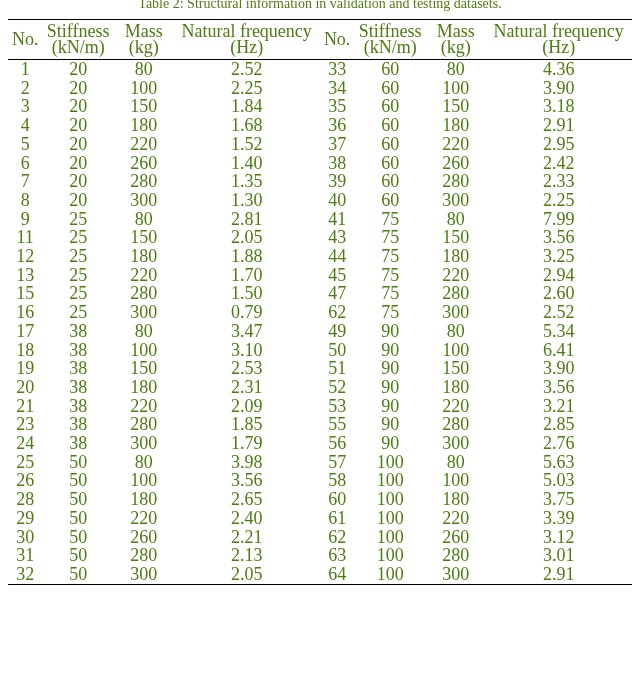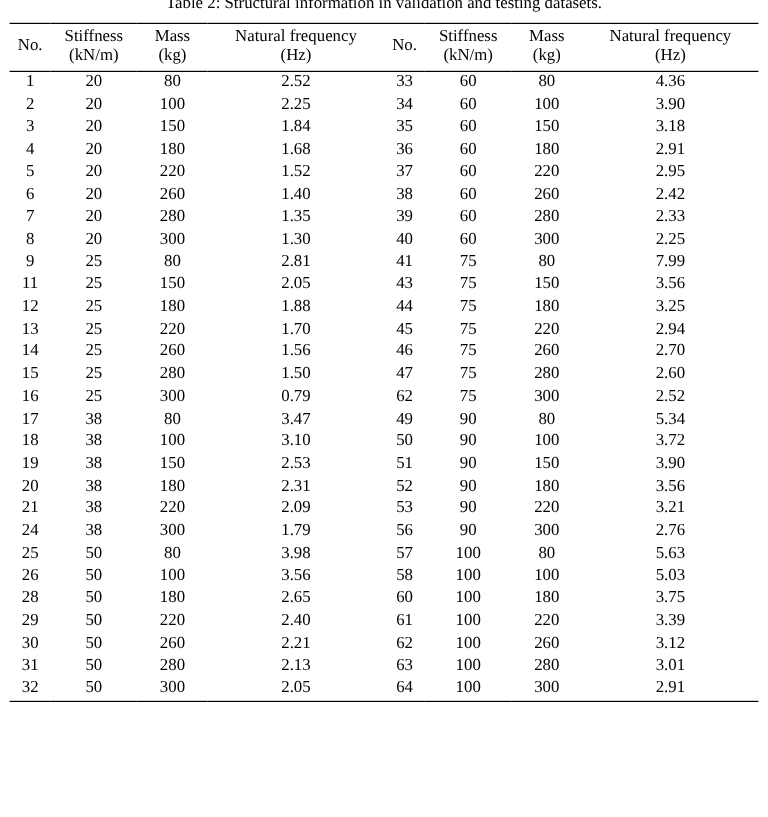--- a/index.html
+++ b/index.html
@@ -1,30 +1,30 @@
 <!DOCTYPE html>
 <html><head>
 <meta charset="utf-8">
 <style>
   html,body{margin:0;padding:0;background:#ffffff;}
   .page{
     width:640px;height:681px;box-sizing:border-box;
-    background:#ffffff;color:#000000;
+    background:#ffffff;color:#4d7c0f;
     font-family:"Liberation Serif", serif;
     overflow:hidden;padding:0 8px;
   }
   .caption{
     text-align:center;font-size:14px;line-height:16px;
     margin-top:-4px; 
     white-space:nowrap;
   }
   table.datatable{
     width:100%;border-collapse:collapse;margin-top:7px;
     border-top:1.6px solid #000;border-bottom:1.6px solid #000;
-    font-size:14px;
+    font-size:18px;
   }
   thead th{
     font-weight:normal;border-bottom:1px solid #000;
     padding:3px 0 4px;vertical-align:middle;line-height:16px;text-align:center;
   }
   tbody td{
     text-align:center;padding:0;line-height:18.7px;white-space:nowrap;
   }
   col.c-no{width:5.5%;}
   col.c-stiff{width:11.5%;}
@@ -198,30 +198,20 @@
           <td>13</td>
           <td>25</td>
           <td>220</td>
           <td>1.70</td>
           <td>45</td>
           <td>75</td>
           <td>220</td>
           <td>2.94</td>
         </tr>
         <tr>
-          <td>14</td>
-          <td>25</td>
-          <td>260</td>
-          <td>1.56</td>
-          <td>46</td>
-          <td>75</td>
-          <td>260</td>
-          <td>2.70</td>
-        </tr>
-        <tr>
           <td>15</td>
           <td>25</td>
           <td>280</td>
           <td>1.50</td>
           <td>47</td>
           <td>75</td>
           <td>280</td>
           <td>2.60</td>
         </tr>
         <tr>
@@ -245,21 +235,21 @@
           <td>5.34</td>
         </tr>
         <tr>
           <td>18</td>
           <td>38</td>
           <td>100</td>
           <td>3.10</td>
           <td>50</td>
           <td>90</td>
           <td>100</td>
-          <td>3.72</td>
+          <td>6.41</td>
         </tr>
         <tr>
           <td>19</td>
           <td>38</td>
           <td>150</td>
           <td>2.53</td>
           <td>51</td>
           <td>90</td>
           <td>150</td>
           <td>3.90</td>
@@ -276,20 +266,30 @@
         </tr>
         <tr>
           <td>21</td>
           <td>38</td>
           <td>220</td>
           <td>2.09</td>
           <td>53</td>
           <td>90</td>
           <td>220</td>
           <td>3.21</td>
+        </tr>
+        <tr>
+          <td>23</td>
+          <td>38</td>
+          <td>280</td>
+          <td>1.85</td>
+          <td>55</td>
+          <td>90</td>
+          <td>280</td>
+          <td>2.85</td>
         </tr>
         <tr>
           <td>24</td>
           <td>38</td>
           <td>300</td>
           <td>1.79</td>
           <td>56</td>
           <td>90</td>
           <td>300</td>
           <td>2.76</td>

